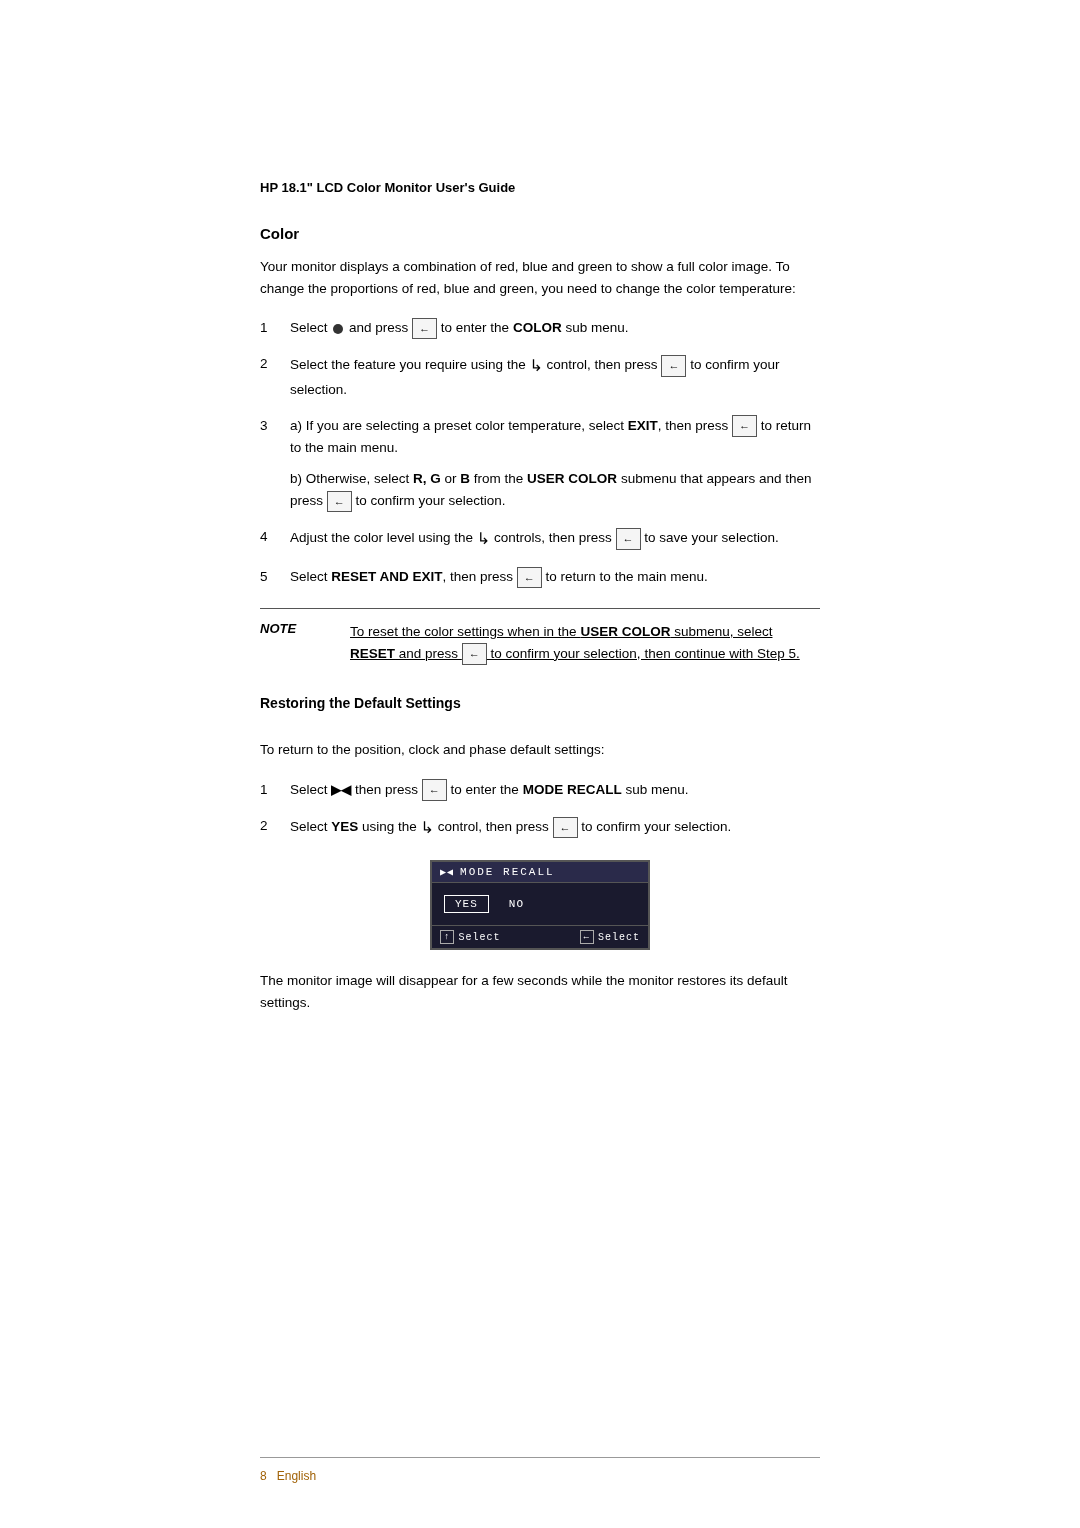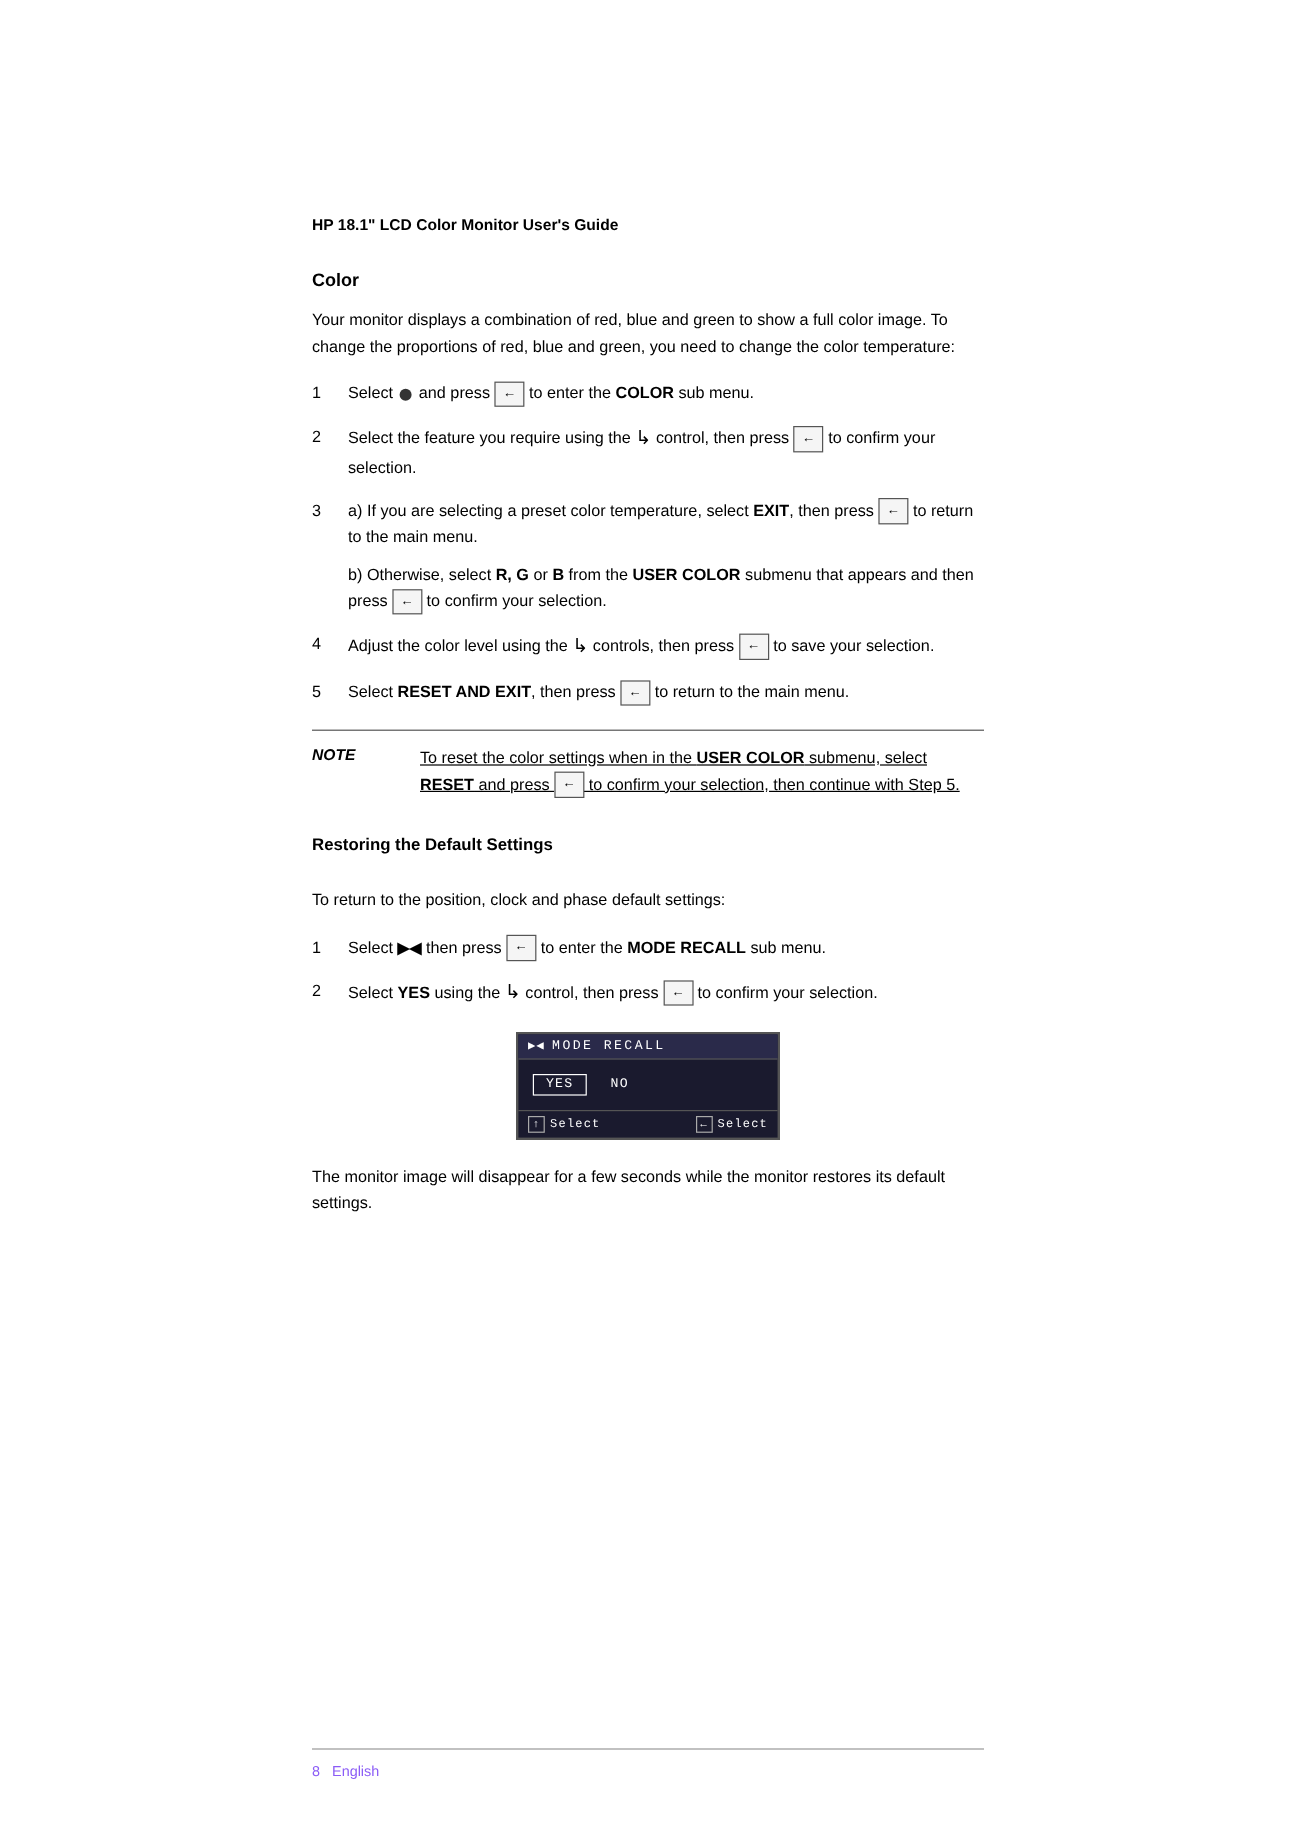--- a/index.html
+++ b/index.html
@@ -214,21 +214,21 @@
       left: 260px;
       right: 260px;
       border-top: 1px solid #999;
     }
 
     .page-footer {
       position: absolute;
       bottom: 45px;
       left: 260px;
       font-size: 12px;
-      color: #8b5cf6;
+      color: #a16207;
     }
 
     .curve-symbol {
       font-size: 16px;
       vertical-align: middle;
     }
   </style>
 </head>
 <body>
 

